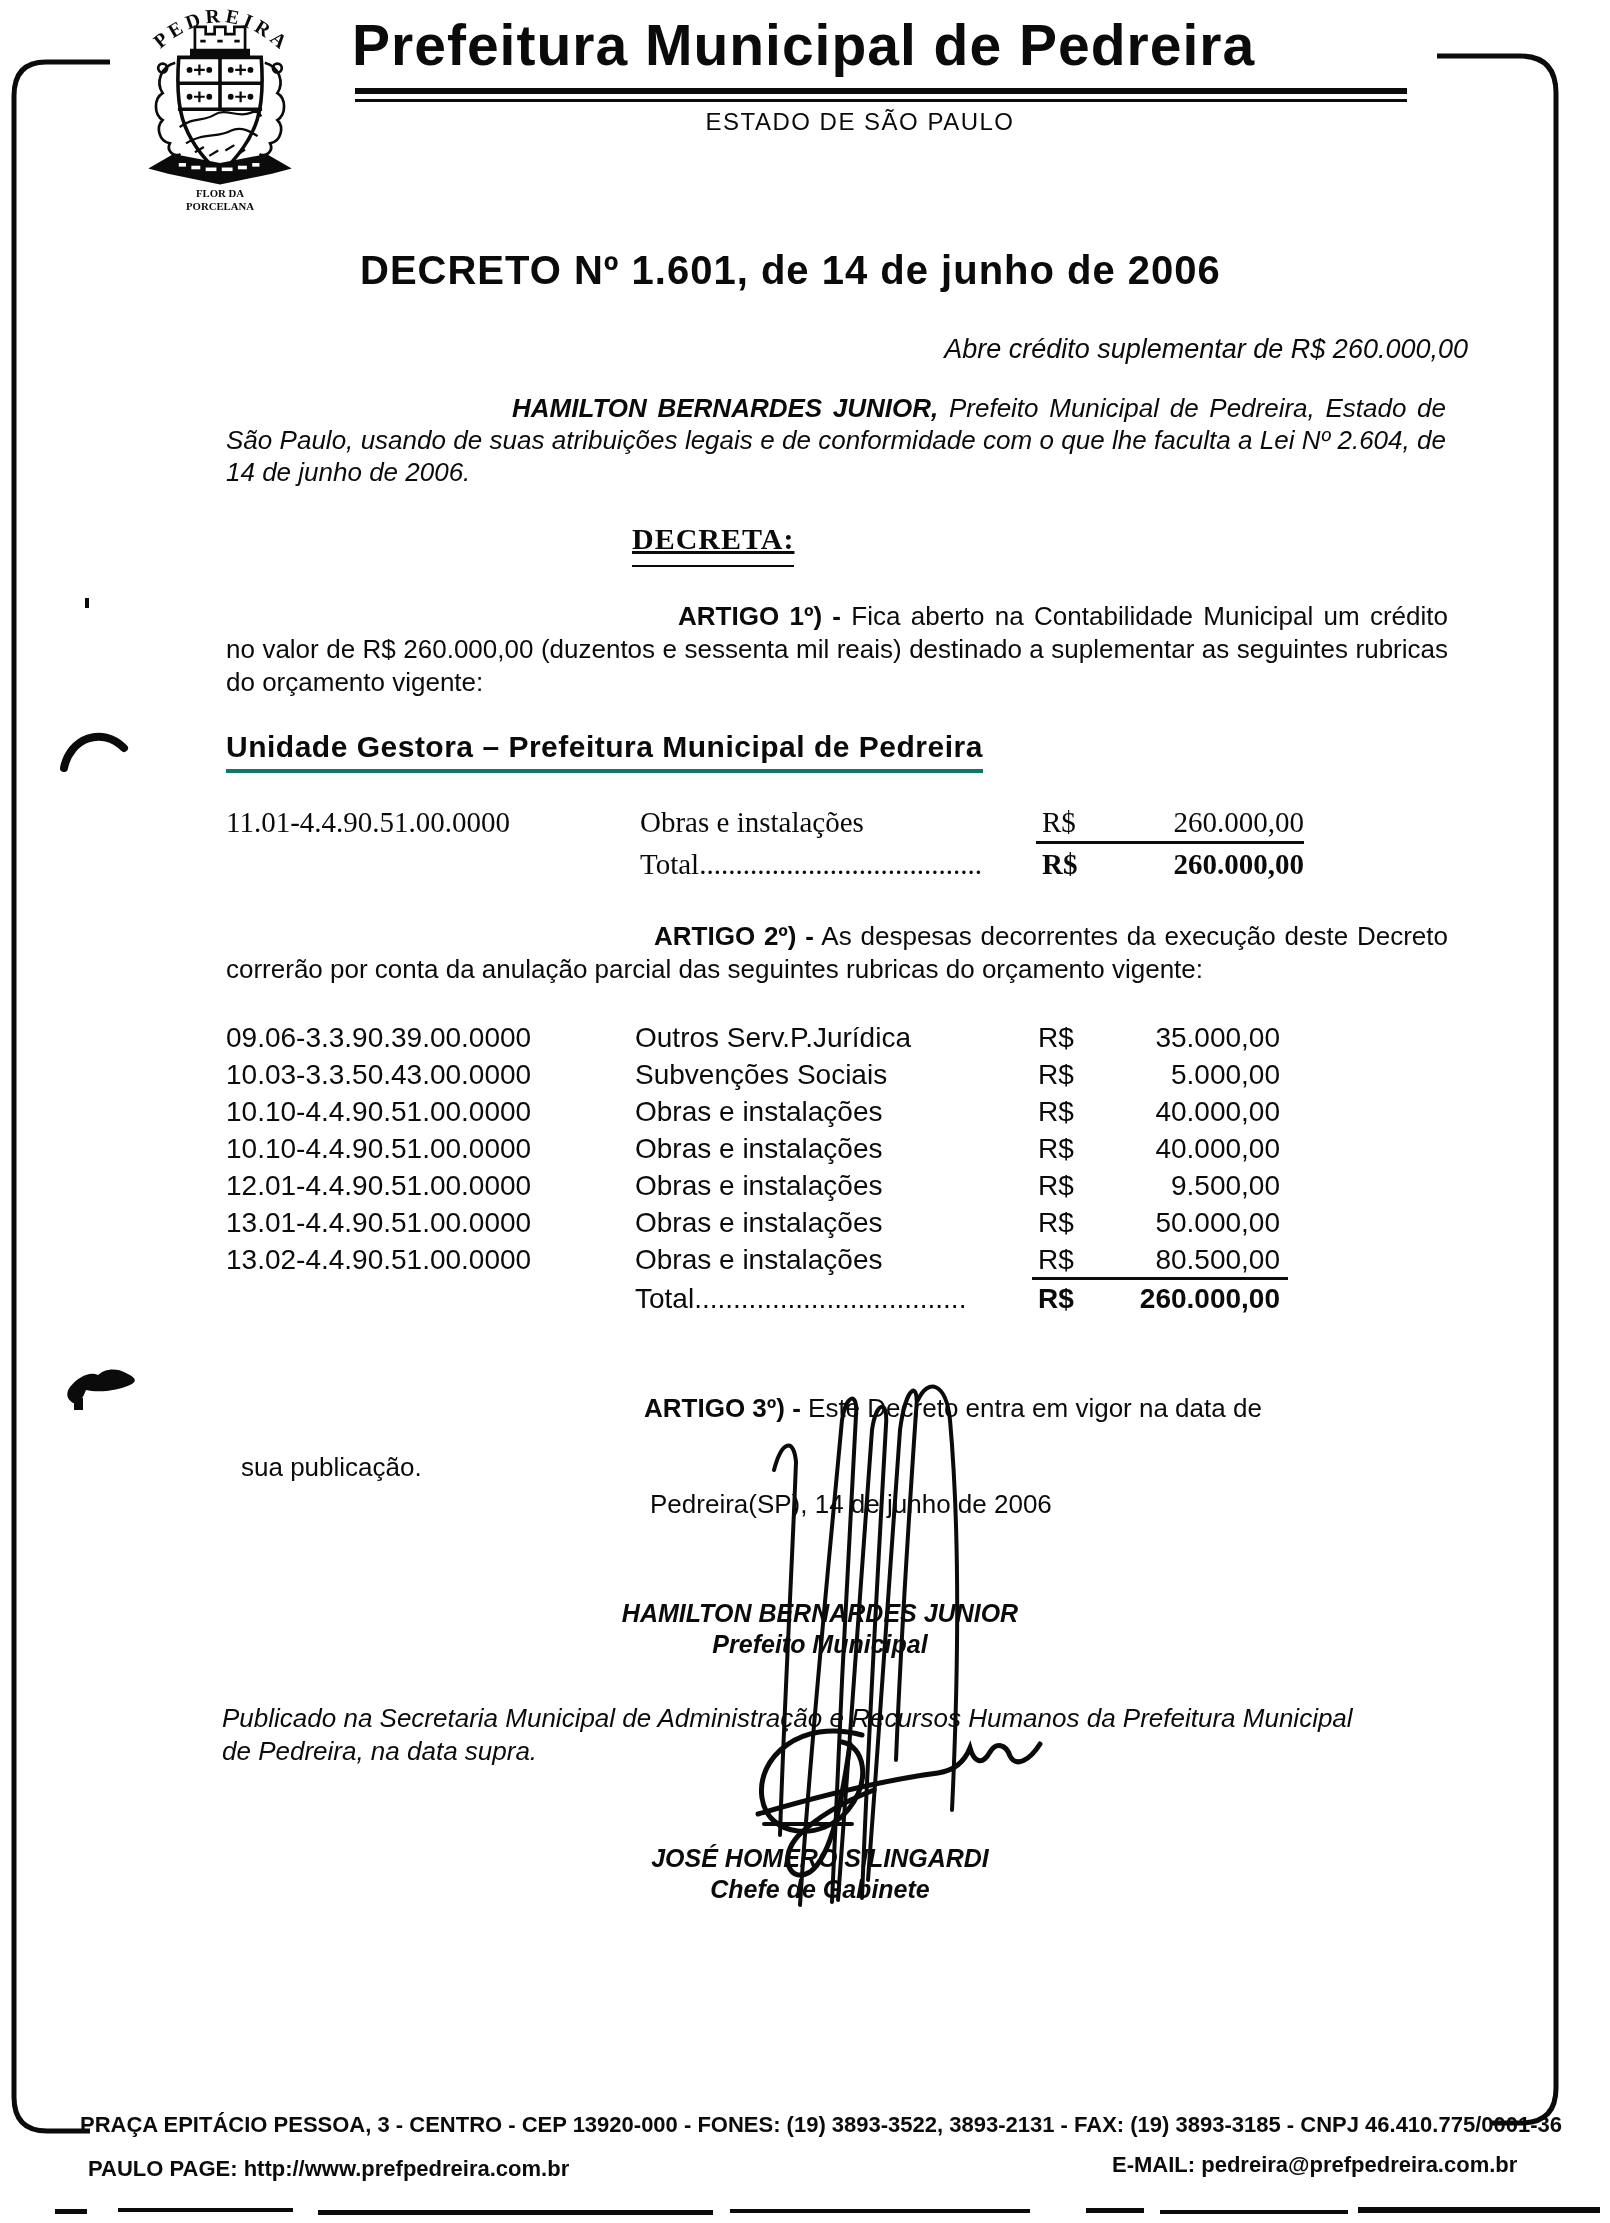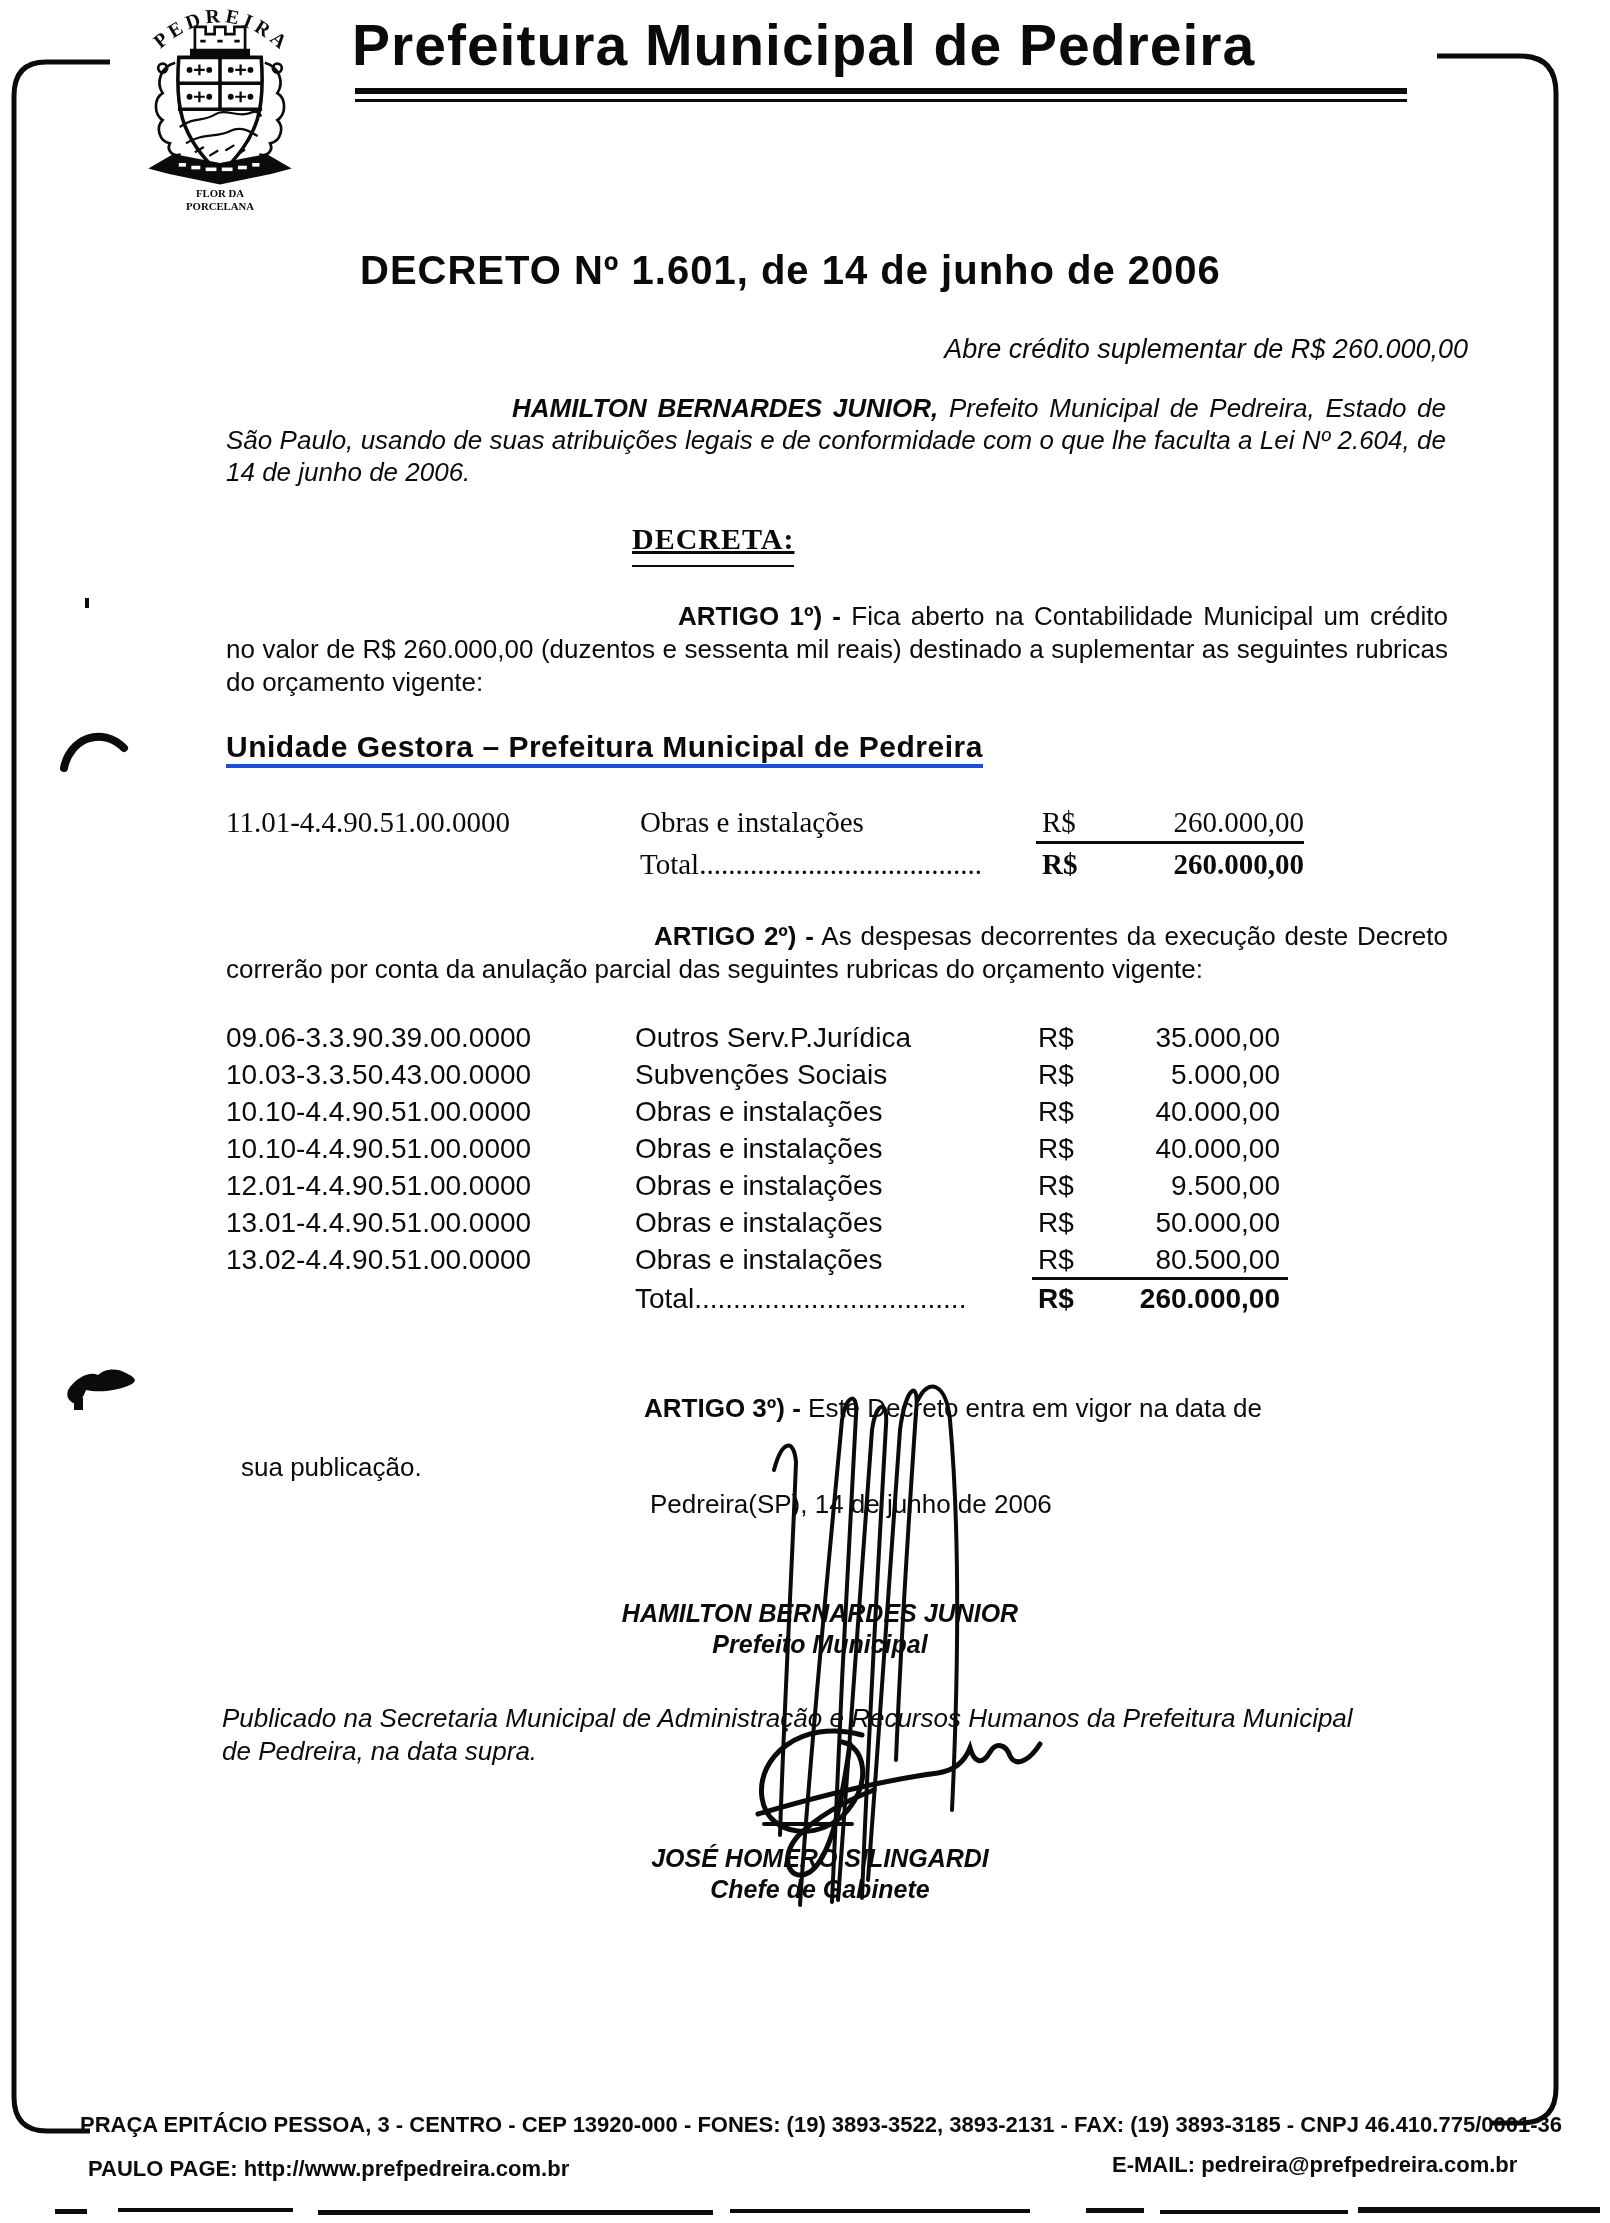--- a/index.html
+++ b/index.html
@@ -26,21 +26,21 @@
   .intro b { font-style:italic; }
   .decreta { left:632px; top:522px; font-family:"Liberation Serif", serif; font-size:30px; font-weight:bold;
              letter-spacing:1px; }
   .decreta span { display:inline-block; text-decoration:underline; border-bottom:2px solid #0b0b0b; padding-bottom:9px; }
   .art { width:1222px; font-size:26px; line-height:33px; text-align:justify; }
   .art b { font-weight:bold; }
   .art1 { left:226px; top:600px; text-indent:452px; }
   .art2 { left:226px; top:920px; text-indent:428px; }
   .art3 { left:226px; top:1392px; text-indent:418px; }
   .unit-heading { left:226px; top:730px; font-size:30px; font-weight:bold; }
-  .unit-heading span { display:inline-block; border-bottom:4px solid #1d4ed8; letter-spacing:0.5px; }
+  .unit-heading span { display:inline-block; border-bottom:4px solid #0f766e; padding-bottom:5px; letter-spacing:0.5px; }
 
   
   .t1 { font-family:"Liberation Serif", serif; font-size:29px; }
   .t2 { font-size:28px; }
   .t1-code { left:226px; } .t1-desc { left:640px; } .t1-cur { left:1042px; }
   .t1-val { left:1128px; width:176px; text-align:right; }
   .t2-code { left:226px; } .t2-desc { left:635px; } .t2-cur { left:1038px; }
   .t2-val { left:1088px; width:192px; text-align:right; }
   .rule { background:#0b0b0b; height:3px; }
   .bold { font-weight:bold; }
@@ -121,20 +121,21 @@
           <rect x="136" y="182" width="8" height="4"></rect>
       </g>
     </g>
     <text x="100" y="220" text-anchor="middle" font-family="Liberation Serif, serif" font-weight="bold" font-size="12" fill="#0b0b0b">FLOR DA</text>
     <text x="100" y="234" text-anchor="middle" font-family="Liberation Serif, serif" font-weight="bold" font-size="12" fill="#0b0b0b">PORCELANA</text>
   </svg>
 
   <div class="abs hdr-title">Prefeitura Municipal de Pedreira</div>
   <div class="abs hdr-u1"></div>
   <div class="abs hdr-u2"></div>
+  <div class="abs hdr-sub">ESTADO DE SÃO PAULO</div>
 
   <div class="abs decree-title">DECRETO Nº 1.601, de 14 de junho de 2006</div>
   <div class="abs summary">Abre crédito suplementar de R$ 260.000,00</div>
 
   <p class="abs intro"><b>HAMILTON BERNARDES JUNIOR,</b><span> Prefeito Municipal de Pedreira, Estado de São Paulo, usando de suas atribuições legais e de conformidade com o que lhe faculta a Lei Nº 2.604, de 14 de junho de 2006.</span></p>
 
   <div class="abs decreta"><span>DECRETA:</span></div>
 
   <p class="abs art art1"><b>ARTIGO 1º) -</b><span> Fica aberto na Contabilidade Municipal um crédito no valor de R$ 260.000,00 (duzentos e sessenta mil reais) destinado a suplementar as seguintes rubricas do orçamento vigente:</span></p>
 

